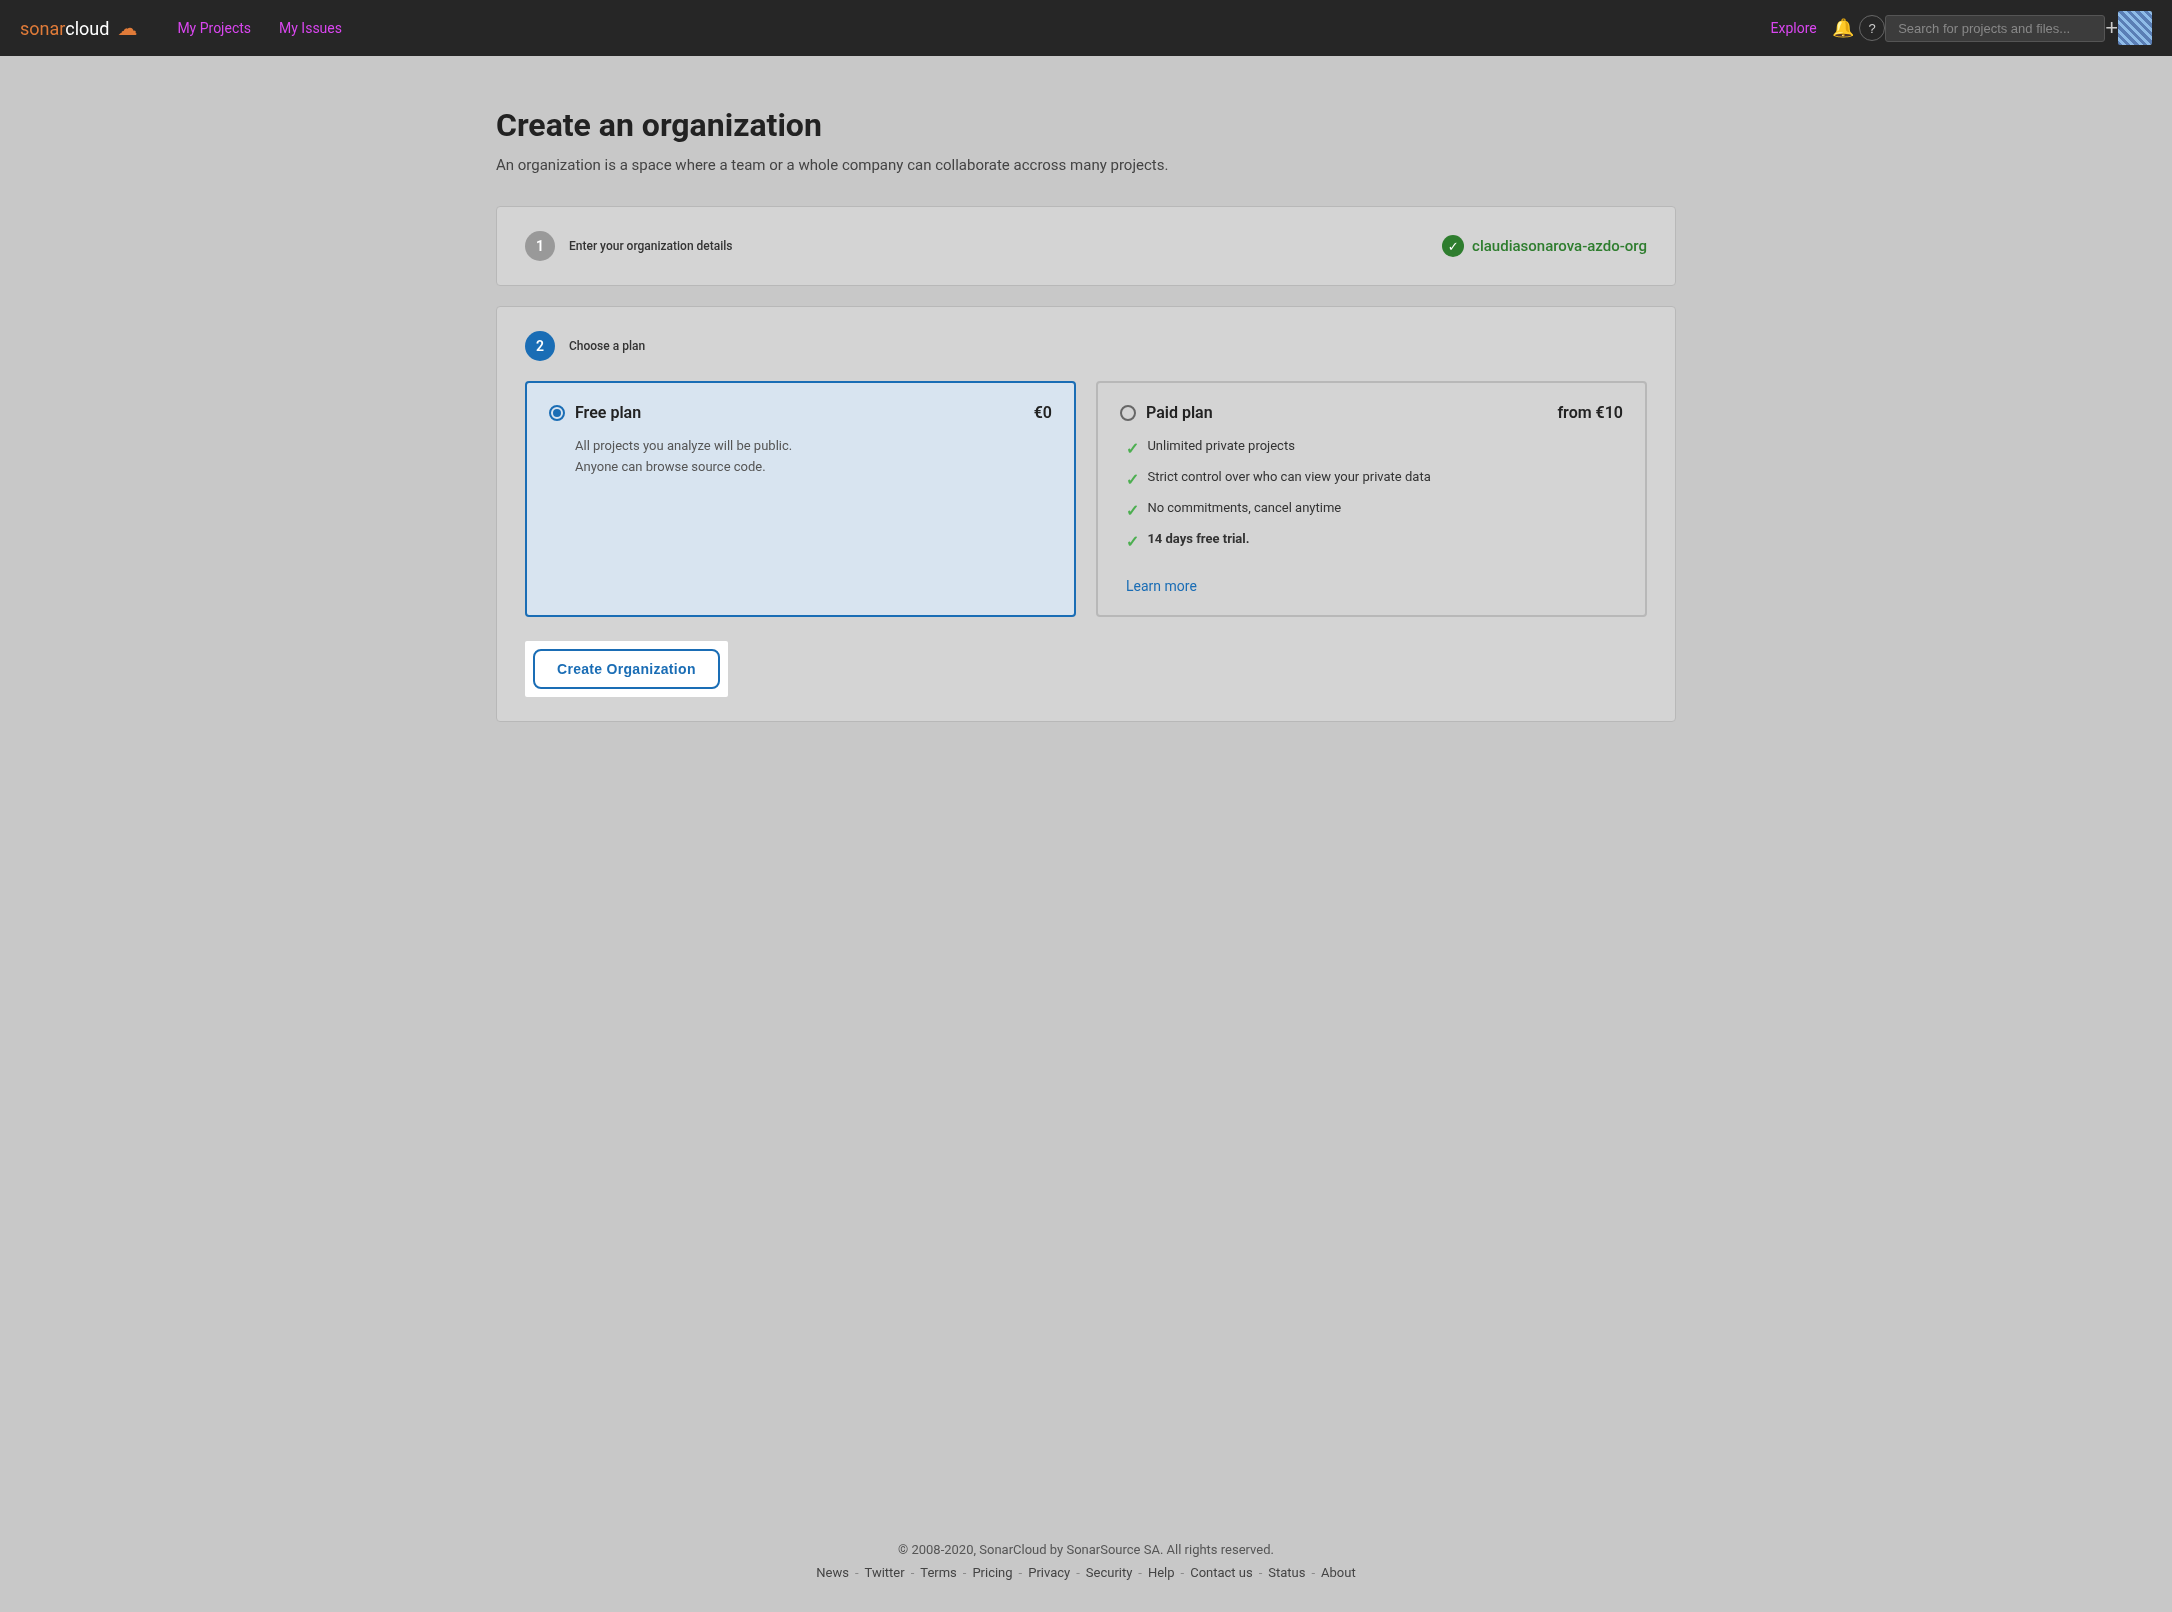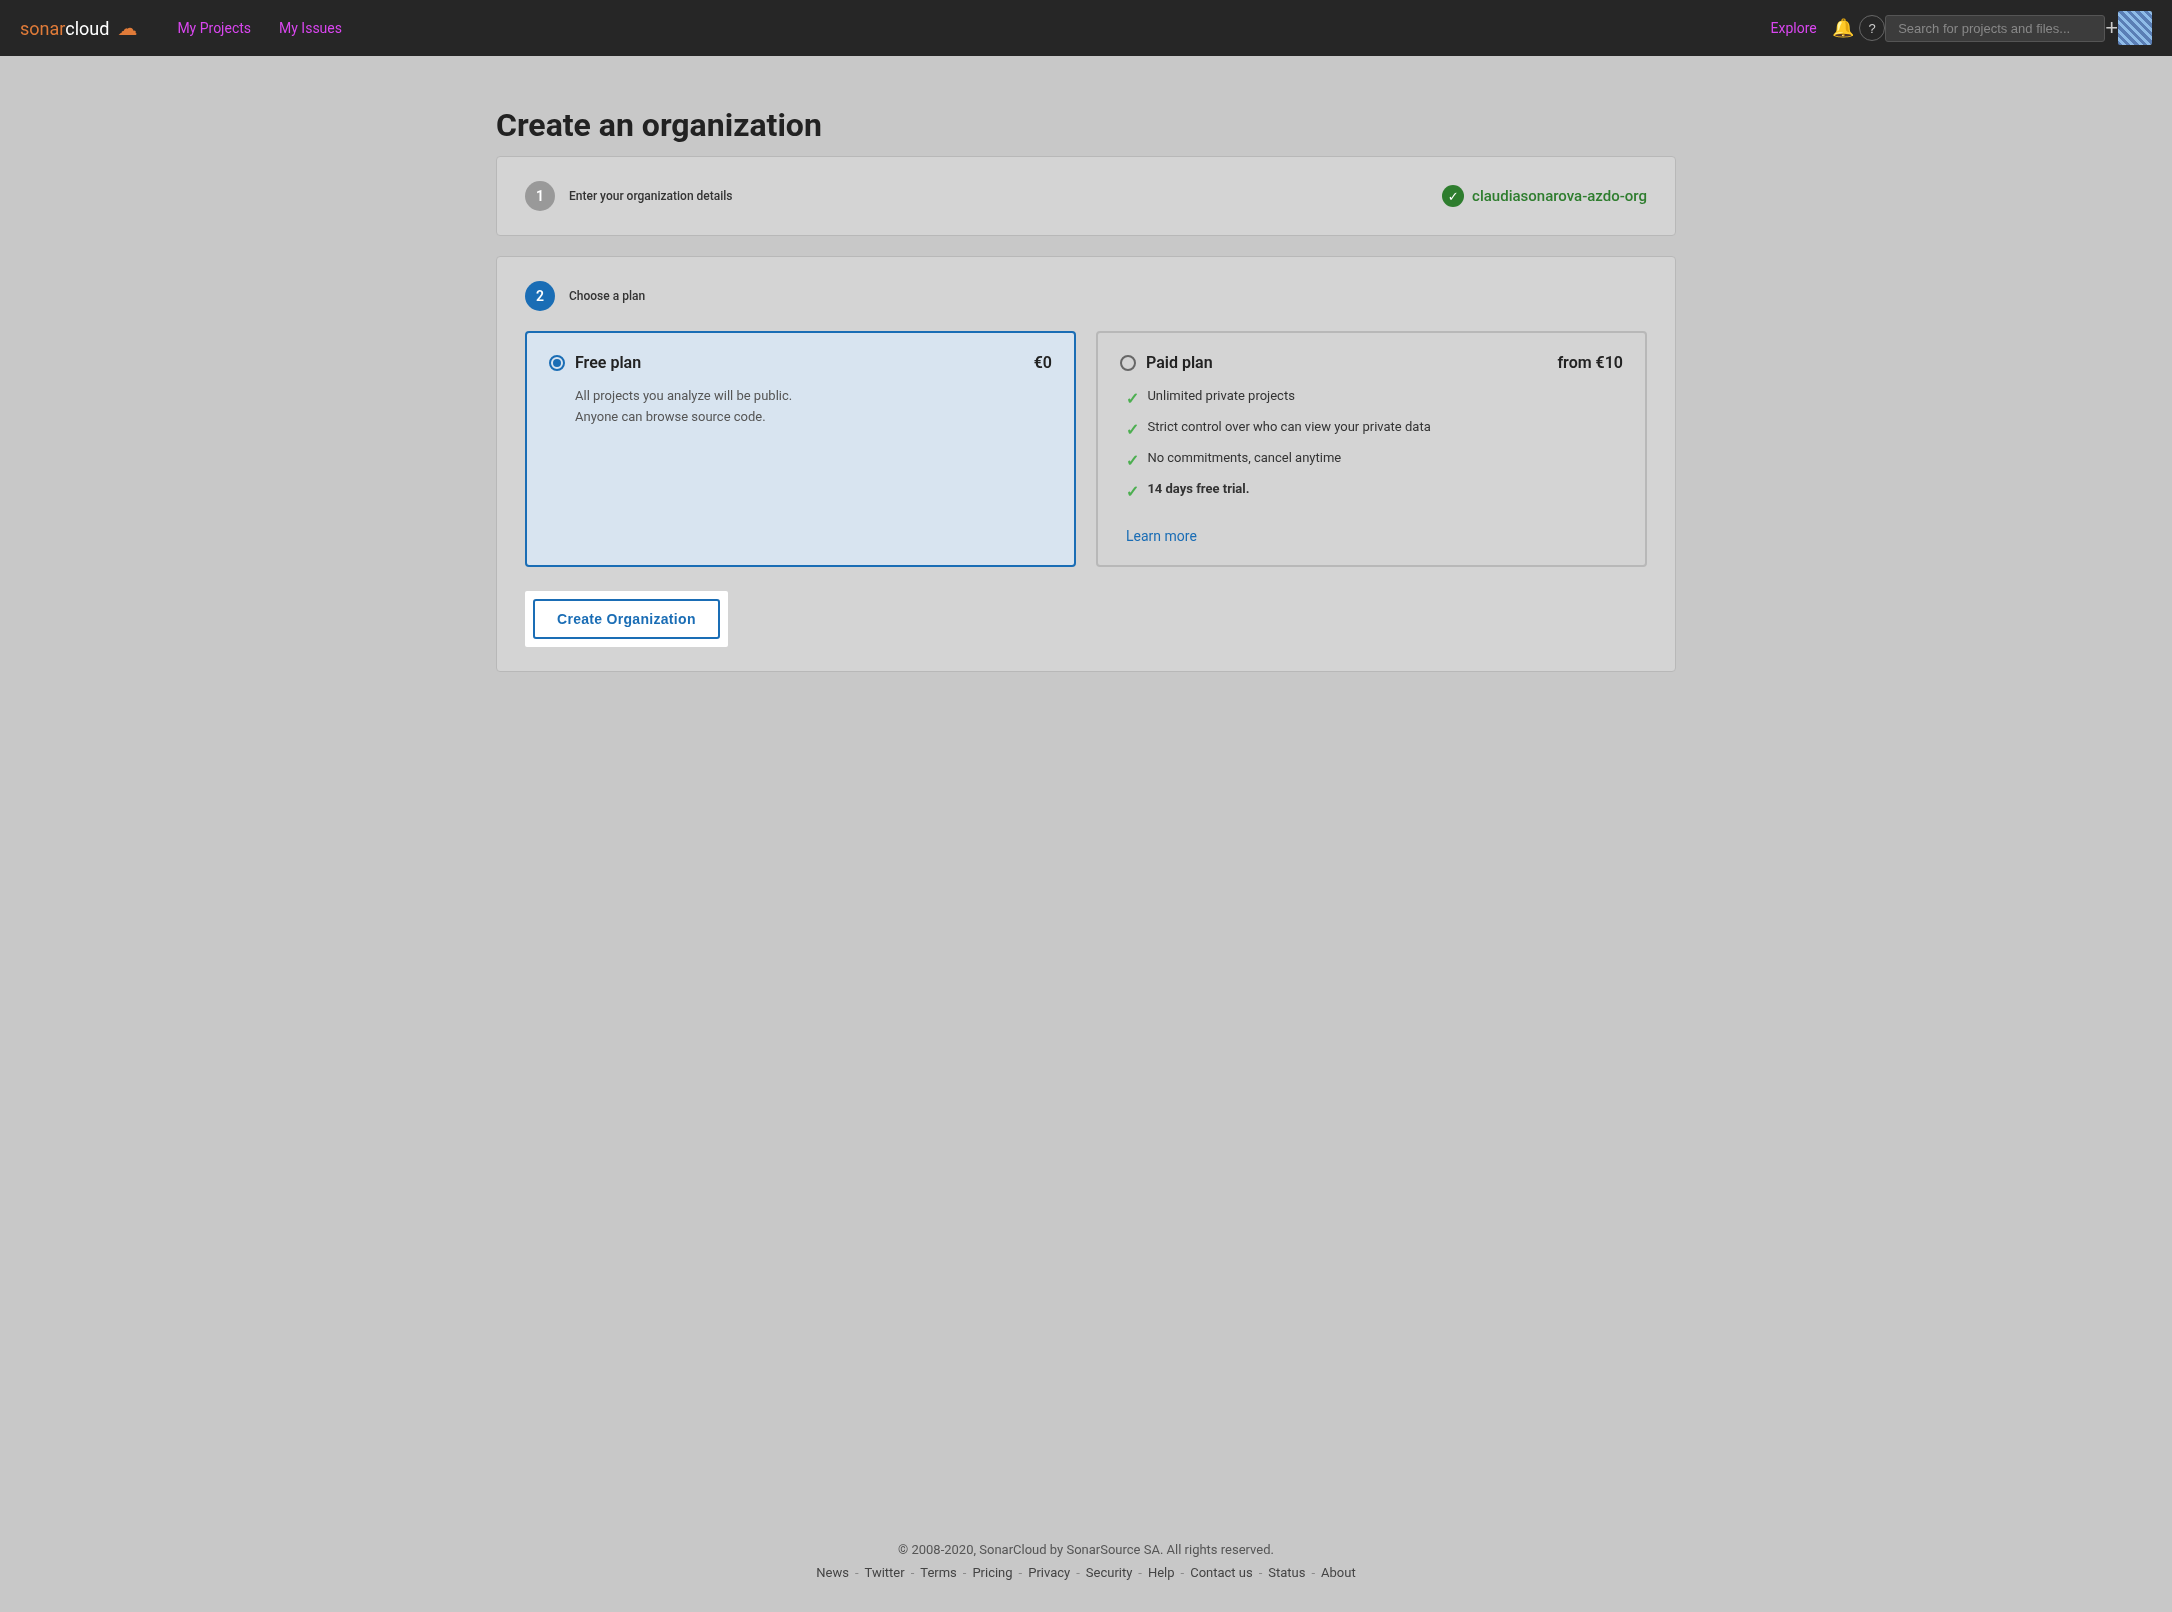--- a/index.html
+++ b/index.html
@@ -280,21 +280,21 @@
       padding: 8px;
       border-radius: 2px;
     }
     .create-btn {
       background: #fff;
       border: 2px solid #1a6db5;
       color: #1a6db5;
       padding: 10px 22px;
       font-size: 14px;
       font-weight: 700;
-      border-radius: 3px;
+      border-radius: 8px;
       cursor: pointer;
       letter-spacing: 0.3px;
     }
 
     
     footer {
       background: #c8c8c8;
       text-align: center;
       padding: 28px 20px 32px;
       color: #555;
@@ -339,20 +339,21 @@
     <button class="nav-icon-btn">🔔</button>
     <button class="nav-icon-btn" style="border:1px solid #666; border-radius:50%; width:26px;height:26px;font-size:13px;display:flex;align-items:center;justify-content:center;">?</button>
     <input class="nav-search" type="text" placeholder="Search for projects and files..." style="">
     <button class="nav-plus-btn">+</button>
     <div class="nav-avatar"></div>
   </div>
 </nav>
 
 <main>
   <h1 class="page-title">Create an organization</h1>
+  <p class="page-subtitle">An organization is a space where a team or a whole company can collaborate accross many projects.</p>
 
   <div class="step-card">
     <div class="step-header">
       <div class="step-number step-number-inactive">1</div>
       <span class="step-label">Enter your organization details</span>
       <div class="step-completed">
         <div class="check-circle">✓</div>
         <span>claudiasonarova-azdo-org</span>
       </div>
     </div>

